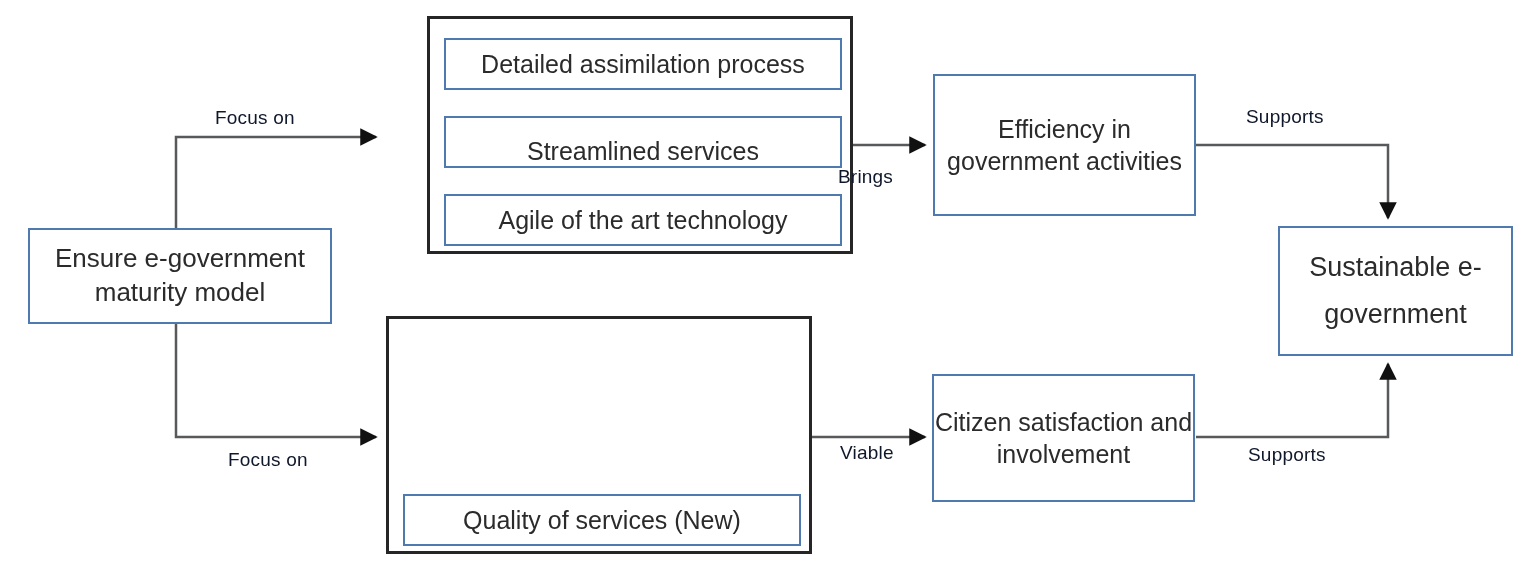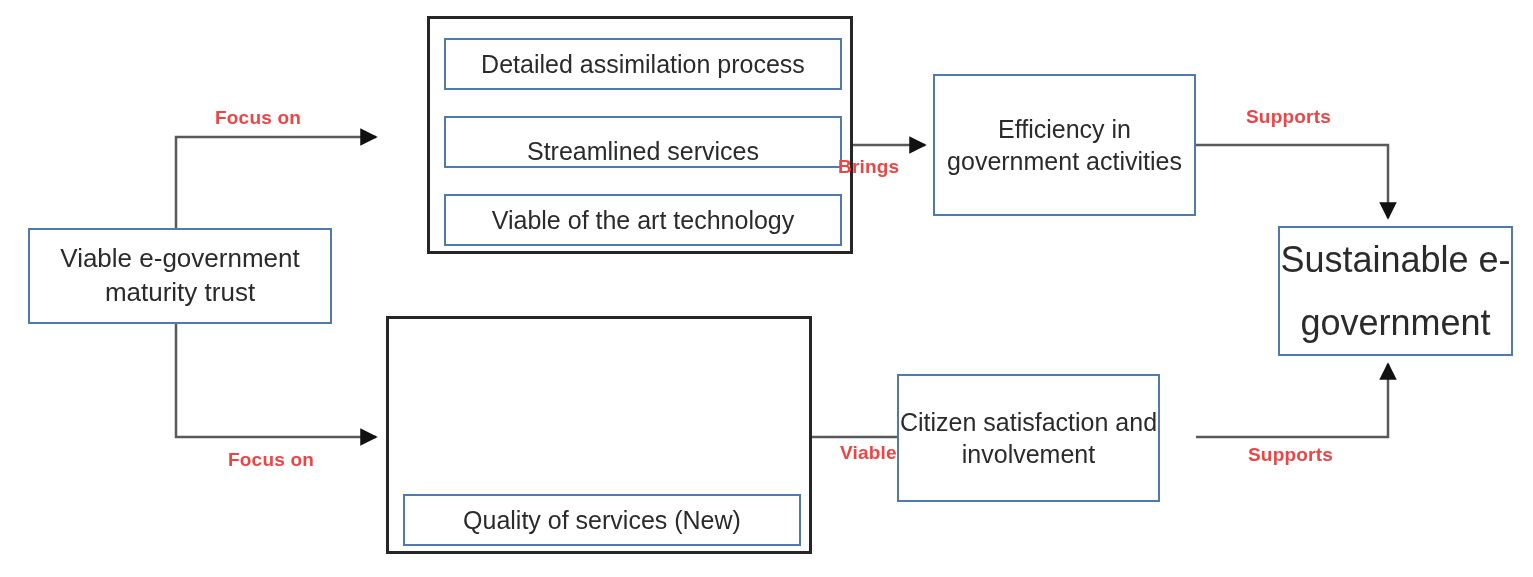--- a/index.html
+++ b/index.html
@@ -69,41 +69,41 @@
   }
   .item.r0 { top: 19px; }
   .item.r1 { top: 97px; align-items: flex-end; }
   .item.r2 { top: 175px; }
 
   #node-efficiency {
     left: 933px; top: 74px; width: 263px; height: 142px;
     font-size: 25px;
   }
   #node-citizen {
-    left: 897px; top: 374px; width: 263px; height: 128px;
+    left: 932px; top: 374px; width: 263px; height: 128px;
     font-size: 25px;
   }
   #node-sustainable {
     left: 1278px; top: 226px; width: 235px; height: 130px;
-    font-size: 36px;
+    font-size: 27px;
     line-height: 1.75;
   }
 
   
   .edge-label {
     position: absolute;
     font-size: 19px;
-    font-weight: bold;
-    color: #ef4444;
+    font-weight: normal;
+    color: #0f172a;
     white-space: nowrap;
     letter-spacing: 0.2px;
   }
   #lbl-focus-top    { left: 215px;  top: 107px; }
   #lbl-focus-bottom { left: 228px;  top: 449px; }
-  #lbl-brings       { left: 838px;  top: 156px; }
+  #lbl-brings       { left: 838px;  top: 166px; }
   #lbl-ensure       { left: 840px;  top: 442px; }
   #lbl-supports-top { left: 1246px; top: 106px; }
   #lbl-supports-bot { left: 1248px; top: 444px; }
 </style>
 </head>
 <body>
 
 <div id="canvas">
 
   <svg id="edges" viewBox="0 0 1533 577" xmlns="http://www.w3.org/2000/svg">
@@ -120,32 +120,32 @@
     <path d="M 812 145 L 925 145" fill="none" stroke="#58595b" stroke-width="2.5" marker-end="url(#arrow-r)"></path>
 
     <path d="M 812 437 L 925 437" fill="none" stroke="#58595b" stroke-width="2.5" marker-end="url(#arrow-r)"></path>
 
     <path d="M 1196 145 L 1388 145 L 1388 218" fill="none" stroke="#58595b" stroke-width="2.5" marker-end="url(#arrow-r)"></path>
 
     <path d="M 1196 437 L 1388 437 L 1388 364" fill="none" stroke="#58595b" stroke-width="2.5" marker-end="url(#arrow-r)"></path>
   </svg>
 
   <div class="node" id="node-model">
-    <span>Viable e-government maturity trust</span>
+    <span>Ensure e-government maturity model</span>
   </div>
 
   <div class="group-frame" id="group-top">
     <div class="item r0">
       <span>Detailed assimilation process</span>
     </div>
     <div class="item r1">
       <span>Streamlined services</span>
     </div>
     <div class="item r2">
-      <span>Viable of the art technology</span>
+      <span>Agile of the art technology</span>
     </div>
   </div>
 
   <div class="group-frame" id="group-bottom">
     <div class="item r2">
       <span>Quality of services (New)</span>
     </div>
   </div>
 
   <div class="node" id="node-efficiency">

